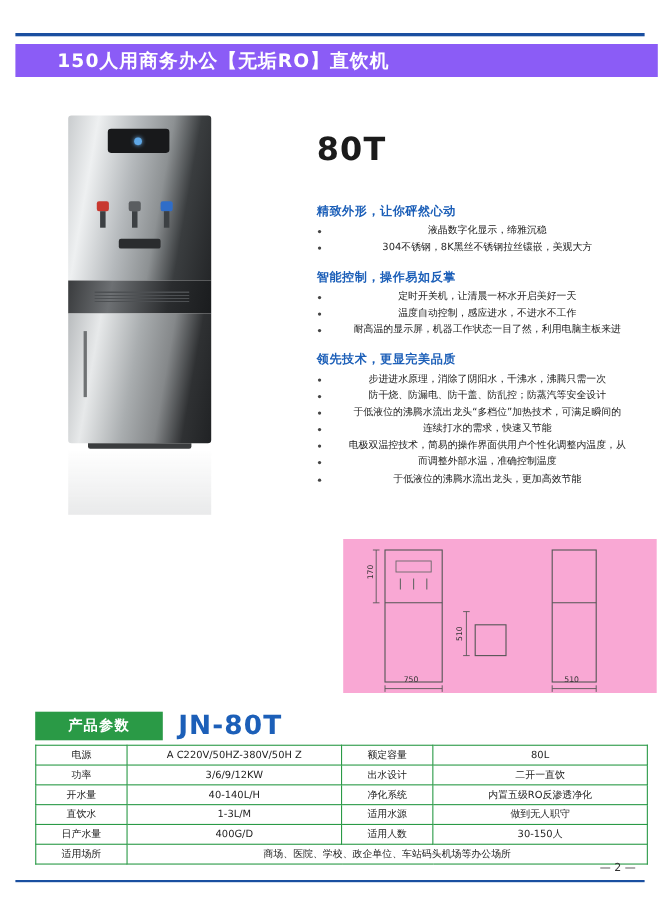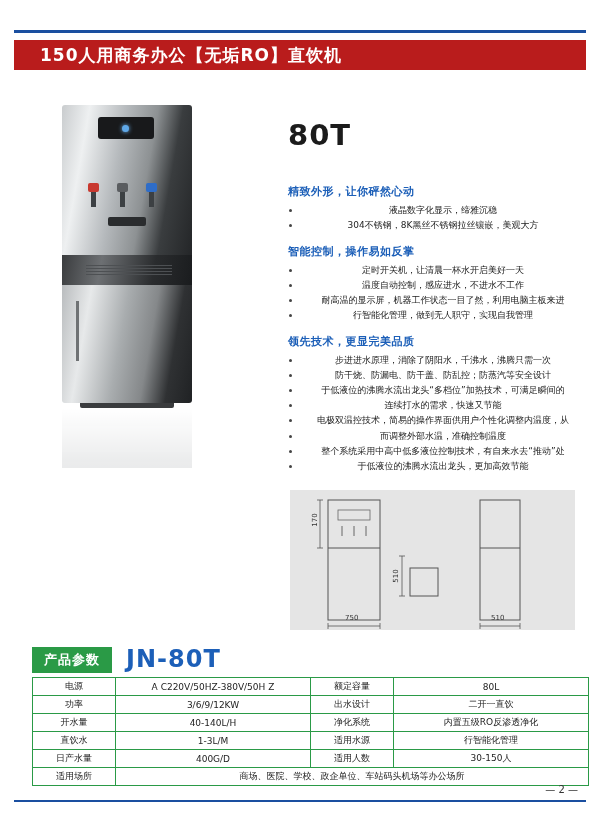--- a/index.html
+++ b/index.html
@@ -11,22 +11,22 @@
     overflow:hidden;
   }
   
   .rule{position:absolute;left:14px;right:14px;height:3px;background:#1a4fa0;}
   .rule.top{top:30px;}
   .rule.bottom{top:800px;height:2px;}
 
   
   .banner{
     position:absolute;left:14px;top:40px;width:572px;height:30px;
-    background:#b91c1c;
-    display:flex;align-items:center;
+    background:#8b5cf6;
+    display:flex;align-items:center;padding-left:12px;
   }
   .banner-title{
     color:#ffffff;font-size:17px;font-weight:bold;letter-spacing:1px;
     padding-left:26px;
   }
 
   
   .photo-area{position:absolute;left:40px;top:105px;width:215px;height:320px;}
   .dispenser{position:absolute;left:22px;top:0;width:130px;height:300px;}
   .disp-top{
@@ -83,29 +83,29 @@
   .bullets li{
     position:relative;padding-left:10px;margin-bottom:2px;
     font-size:9px;color:#222;line-height:1.45;
   }
   .bullets li:before{
     content:"";position:absolute;left:1px;top:5px;width:3px;height:3px;
     background:#444;border-radius:50%;
   }
 
   
-  .drawings{position:absolute;left:290px;top:490px;width:285px;height:140px;background:#e5e5e5;}
+  .drawings{position:absolute;left:312px;top:490px;width:285px;height:140px;background:#f9a8d4;}
   .dim{position:absolute;font-size:7px;color:#333;font-family:"DejaVu Sans",sans-serif;}
 
   
   .spec-wrap{position:absolute;left:32px;top:645px;width:536px;}
   .spec-head{display:flex;align-items:flex-end;gap:14px;margin-bottom:4px;}
   .spec-badge{
     background:#2a9a46;color:#fff;font-size:13px;font-weight:bold;
-    padding:4px 12px;letter-spacing:1px;
+    padding:4px 30px;letter-spacing:1px;
   }
   .spec-model{color:#1c5fb8;font-size:24px;font-weight:bold;letter-spacing:1px;}
   table{border-collapse:collapse;width:536px;table-layout:fixed;}
   td{
     border:1px solid #2a9a46;
     font-size:9px;color:#222;text-align:center;
     height:17px;padding:0 2px;
   }
   td.lbl{width:78px;background:#ffffff;}
   td.val{width:190px;}
@@ -161,34 +161,32 @@
       <li>304不锈钢，8K黑丝不锈钢拉丝镶嵌，美观大方</li>
     </ul>
   </div>
 
   <div class="sec">
     <div class="sec-title">智能控制，操作易如反掌</div>
     <ul class="bullets">
       <li>定时开关机，让清晨一杯水开启美好一天</li>
       <li>温度自动控制，感应进水，不进水不工作</li>
       <li>耐高温的显示屏，机器工作状态一目了然，利用电脑主板来进</li>
-      <li>行智能化管理，做到无人职守，实现自我管理</li>
     </ul>
   </div>
 
   <div class="sec">
     <div class="sec-title">领先技术，更显完美品质</div>
     <ul class="bullets">
       <li>步进进水原理，消除了阴阳水，千沸水，沸腾只需一次</li>
       <li>防干烧、防漏电、防干盖、防乱控；防蒸汽等安全设计</li>
       <li>于低液位的沸腾水流出龙头“多档位”加热技术，可满足瞬间的</li>
       <li>连续打水的需求，快速又节能</li>
       <li>电极双温控技术，简易的操作界面供用户个性化调整内温度，从</li>
       <li>而调整外部水温，准确控制温度</li>
-      <li>整个系统采用中高中低多液位控制技术，有自来水去“推动”处</li>
       <li>于低液位的沸腾水流出龙头，更加高效节能</li>
     </ul>
   </div>
 </div>
 
 <div class="drawings">
   <svg width="285" height="140" style="position:absolute;left:0;top:0;">
 
     <rect x="38" y="10" width="52" height="120" fill="none" stroke="#555" stroke-width="1"></rect>
     <line x1="38" y1="58" x2="90" y2="58" stroke="#555" stroke-width="1"></line>
@@ -244,21 +242,21 @@
       <tr>
         <td class="lbl">开水量</td>
         <td class="val">40-140L/H</td>
         <td class="lbl">净化系统</td>
         <td class="val">内置五级RO反渗透净化</td>
       </tr>
       <tr>
         <td class="lbl">直饮水</td>
         <td class="val">1-3L/M</td>
         <td class="lbl">适用水源</td>
-        <td class="val">行智能化管理</td>
+        <td class="val">做到无人职守</td>
       </tr>
       <tr>
         <td class="lbl">日产水量</td>
         <td class="val">400G/D</td>
         <td class="lbl">适用人数</td>
         <td class="val">30-150人</td>
       </tr>
       <tr>
         <td class="lbl">适用场所</td>
         <td class="val" colspan="3">商场、医院、学校、政企单位、车站码头机场等办公场所</td>

